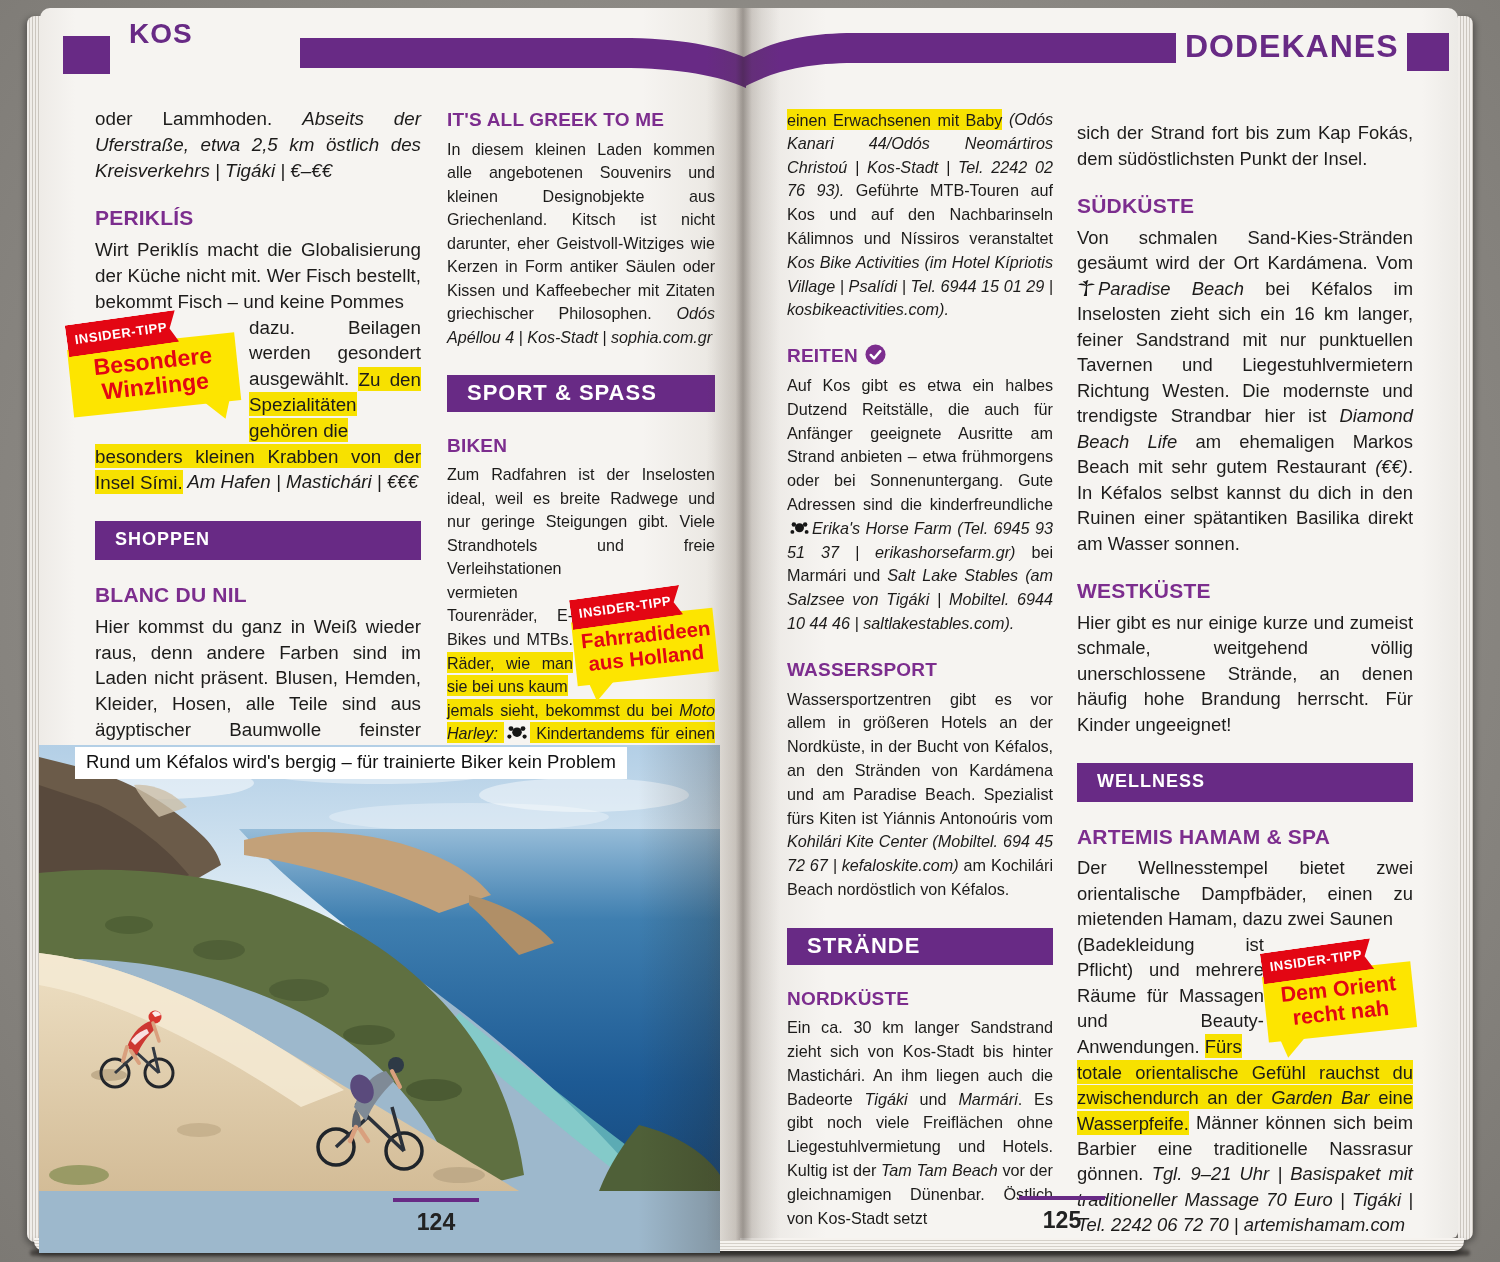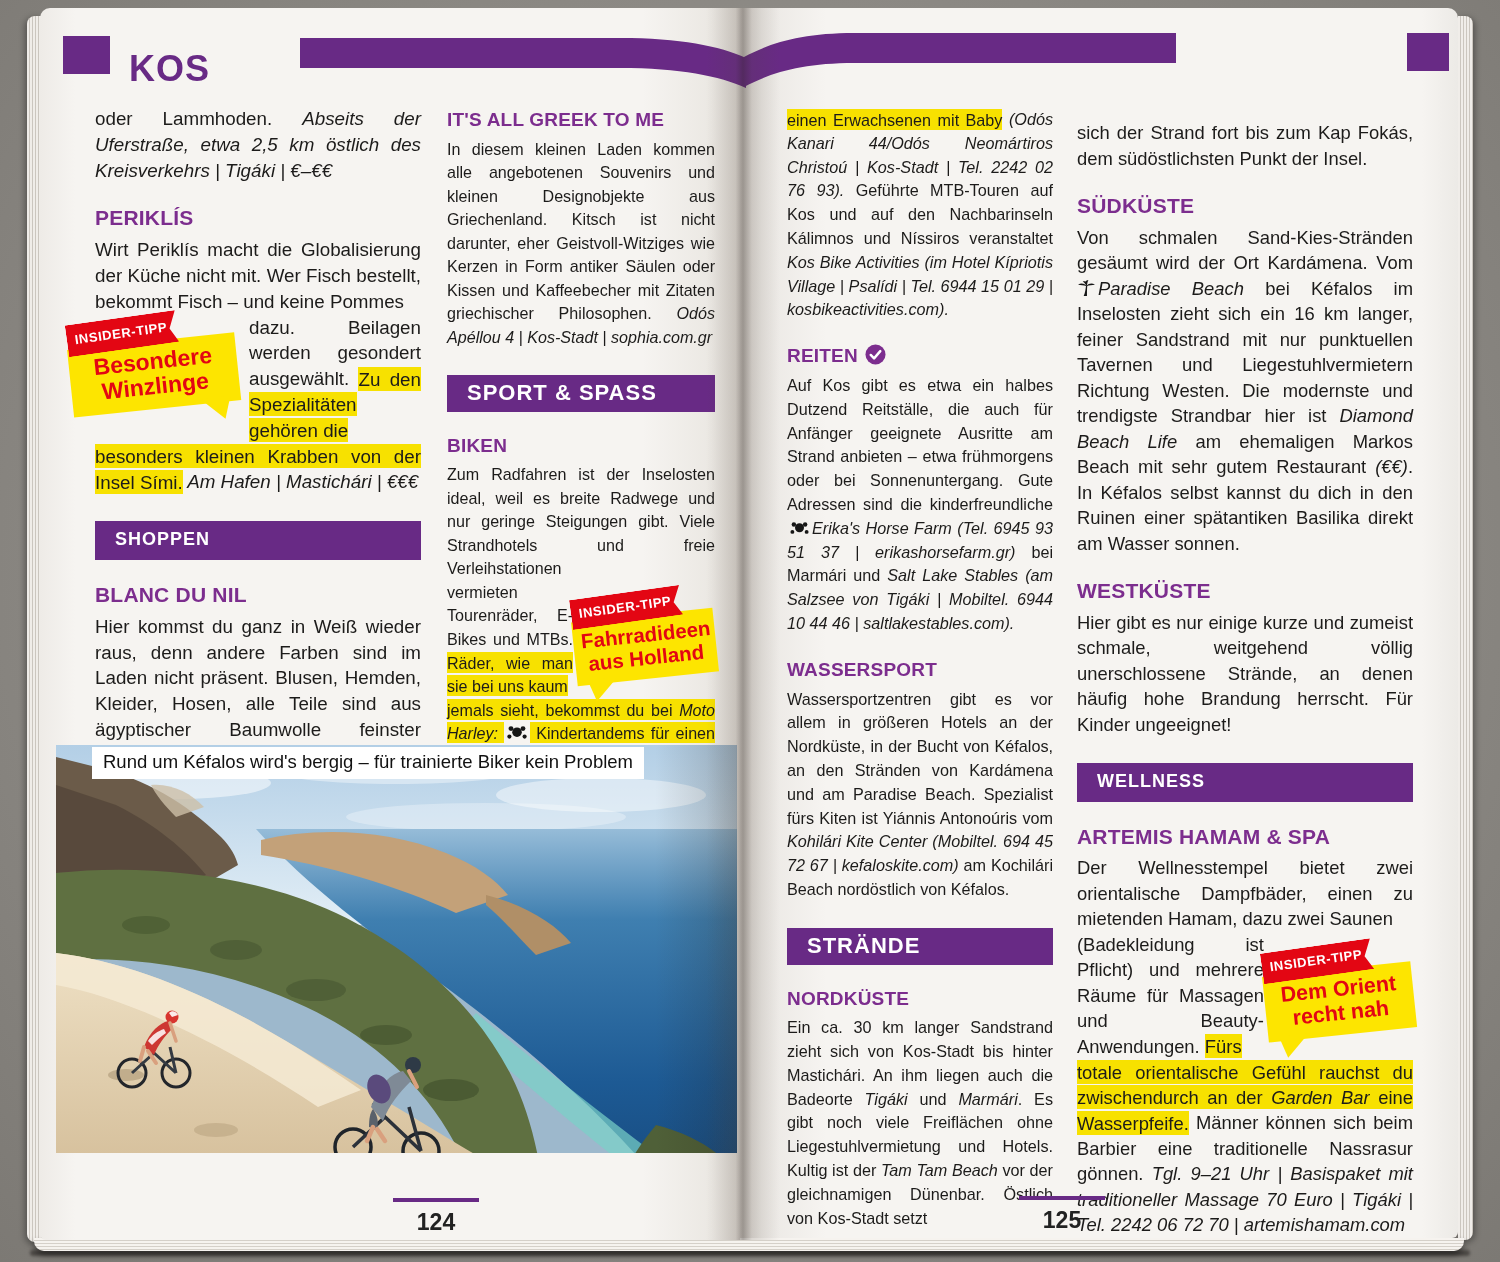--- a/index.html
+++ b/index.html
@@ -22,21 +22,21 @@
     background:linear-gradient(90deg,#eeebe7 0%,#f6f4f1 5%,#f6f4f1 86%,#ebe8e3 96%,#dcd7d1 100%)}
   .paper-right{position:absolute;left:740px;top:8px;width:718px;height:1230px;border-radius:0 10px 6px 0;
     background:linear-gradient(90deg,#d9d4ce 0%,#ebe8e4 3%,#f6f4f1 12%,#f6f4f1 95%,#eceae6 100%)}
   .gutter{position:absolute;left:706px;top:8px;width:74px;height:1232px;pointer-events:none;
     background:linear-gradient(90deg,rgba(80,70,60,0) 0%,rgba(80,70,60,.16) 40%,rgba(50,42,36,.38) 50%,rgba(80,70,60,.16) 62%,rgba(80,70,60,0) 100%)}
   
   .hdr-square{position:absolute;background:var(--purple)}
   .sq-left{left:63px;top:36px;width:47px;height:38px}
   .sq-right{left:1407px;top:33px;width:42px;height:38px}
   .hdr-title{position:absolute;font-weight:bold;color:var(--purple);letter-spacing:1px}
-  .t-left{left:129px;top:48px;font-size:36px}
+  .t-left{left:129px;top:18px;font-size:28px}
   .t-right{left:1185px;top:28px;font-size:32px}
   .hdr-bar{position:absolute}
   
   .col{position:absolute;text-align:justify;color:var(--ink);hyphens:auto}
   .col p{margin:0}
   .col .h3{color:var(--purple-h);font-weight:bold;text-align:left;margin:22px 0 6px;letter-spacing:.2px}
   .col .h3:first-child{margin-top:0}
   .col1{left:95px;top:106px;width:326px;font-size:18.8px;line-height:25.8px}
   .col2{left:447px;top:108px;width:268px;font-size:16.1px;line-height:23.5px}
   .col3{left:787px;top:108px;width:266px;font-size:16.2px;line-height:23.8px}
@@ -60,21 +60,21 @@
   .tip-bubble{position:relative;background:var(--tip-yel);color:var(--tip-red);font-weight:bold;
     text-align:center;padding:8px 8px 10px;margin-top:-6px;transform:rotate(-1deg)}
   .tail-r{position:absolute;bottom:-17px;right:14px;width:0;height:0;
     border-left:30px solid transparent;border-top:22px solid var(--tip-yel);transform:skewX(-18deg)}
   .tail-l{position:absolute;bottom:-17px;left:14px;width:0;height:0;
     border-right:30px solid transparent;border-top:22px solid var(--tip-yel);transform:skewX(18deg)}
   .tip1{width:168px;margin-left:-26px;font-size:23px;line-height:25px}
   .tip2{width:142px;margin-top:10px;font-size:20.5px;line-height:23px}
   .tip4{width:150px;margin-top:12px;font-size:21.5px;line-height:24px}
   
-  .photo{position:absolute;left:56px;top:745px;width:681px;height:408px;overflow:hidden;background:#9db8cc}
+  .photo{position:absolute;left:39px;top:745px;width:681px;height:508px;overflow:hidden;background:#9db8cc}
   .photo::after{content:"";position:absolute;inset:0;background:linear-gradient(90deg,transparent 88%,rgba(40,30,20,.22) 100%)}
   .caption{position:absolute;left:36px;top:2px;background:#fff;color:#111;
     font-size:18.5px;padding:4px 11px 6px;white-space:nowrap;z-index:2}
   
   .pagenum{position:absolute;width:120px;text-align:center;color:#222;font-weight:bold;font-size:23px}
   .pn-left{left:376px;top:1198px}
   .pn-right{left:1002px;top:1196px}
   .pnrule{width:86px;height:4px;background:var(--purple);margin:0 auto 7px}
   
   .fam-icon{display:inline-block;vertical-align:-2px;margin:0 2px}
@@ -93,20 +93,21 @@
   <div class="paper-right"></div>
 
   <div class="hdr-square sq-left"></div>
   <div class="hdr-title t-left">KOS</div>
   <svg class="hdr-bar" style="left:300px;top:36px" width="446" height="56">
     <path d="M0,2 H320 C380,2 420,10 446,22 V52 C420,40 380,32 320,32 H0 Z" fill="#682a85"></path>
   </svg>
   <svg class="hdr-bar" style="left:744px;top:33px" width="432" height="56">
     <path d="M432,0 H110 C58,0 26,10 0,24 V54 C26,40 58,30 110,30 H432 Z" fill="#682a85"></path>
   </svg>
+  <div class="hdr-title t-right">DODEKANES</div>
   <div class="hdr-square sq-right"></div>
 
   <div class="col col1">
     <p><span>oder Lammhoden. </span><span class="it">Abseits der Uferstraße, etwa 2,5 km östlich des Kreisverkehrs | Tigáki | €–€€</span></p>
     <div class="h3">PERIKLÍS</div>
     <p><span>Wirt Periklís macht die Globalisierung der Küche nicht mit. Wer Fisch bestellt, bekommt Fisch – und keine Pommes</span></p>
     <div class="split">
       <div class="tip tip1">
         <div class="tip-ribbon">INSIDER-TIPP</div>
         <div class="tip-bubble"><span>Besondere Winzlinge</span>

